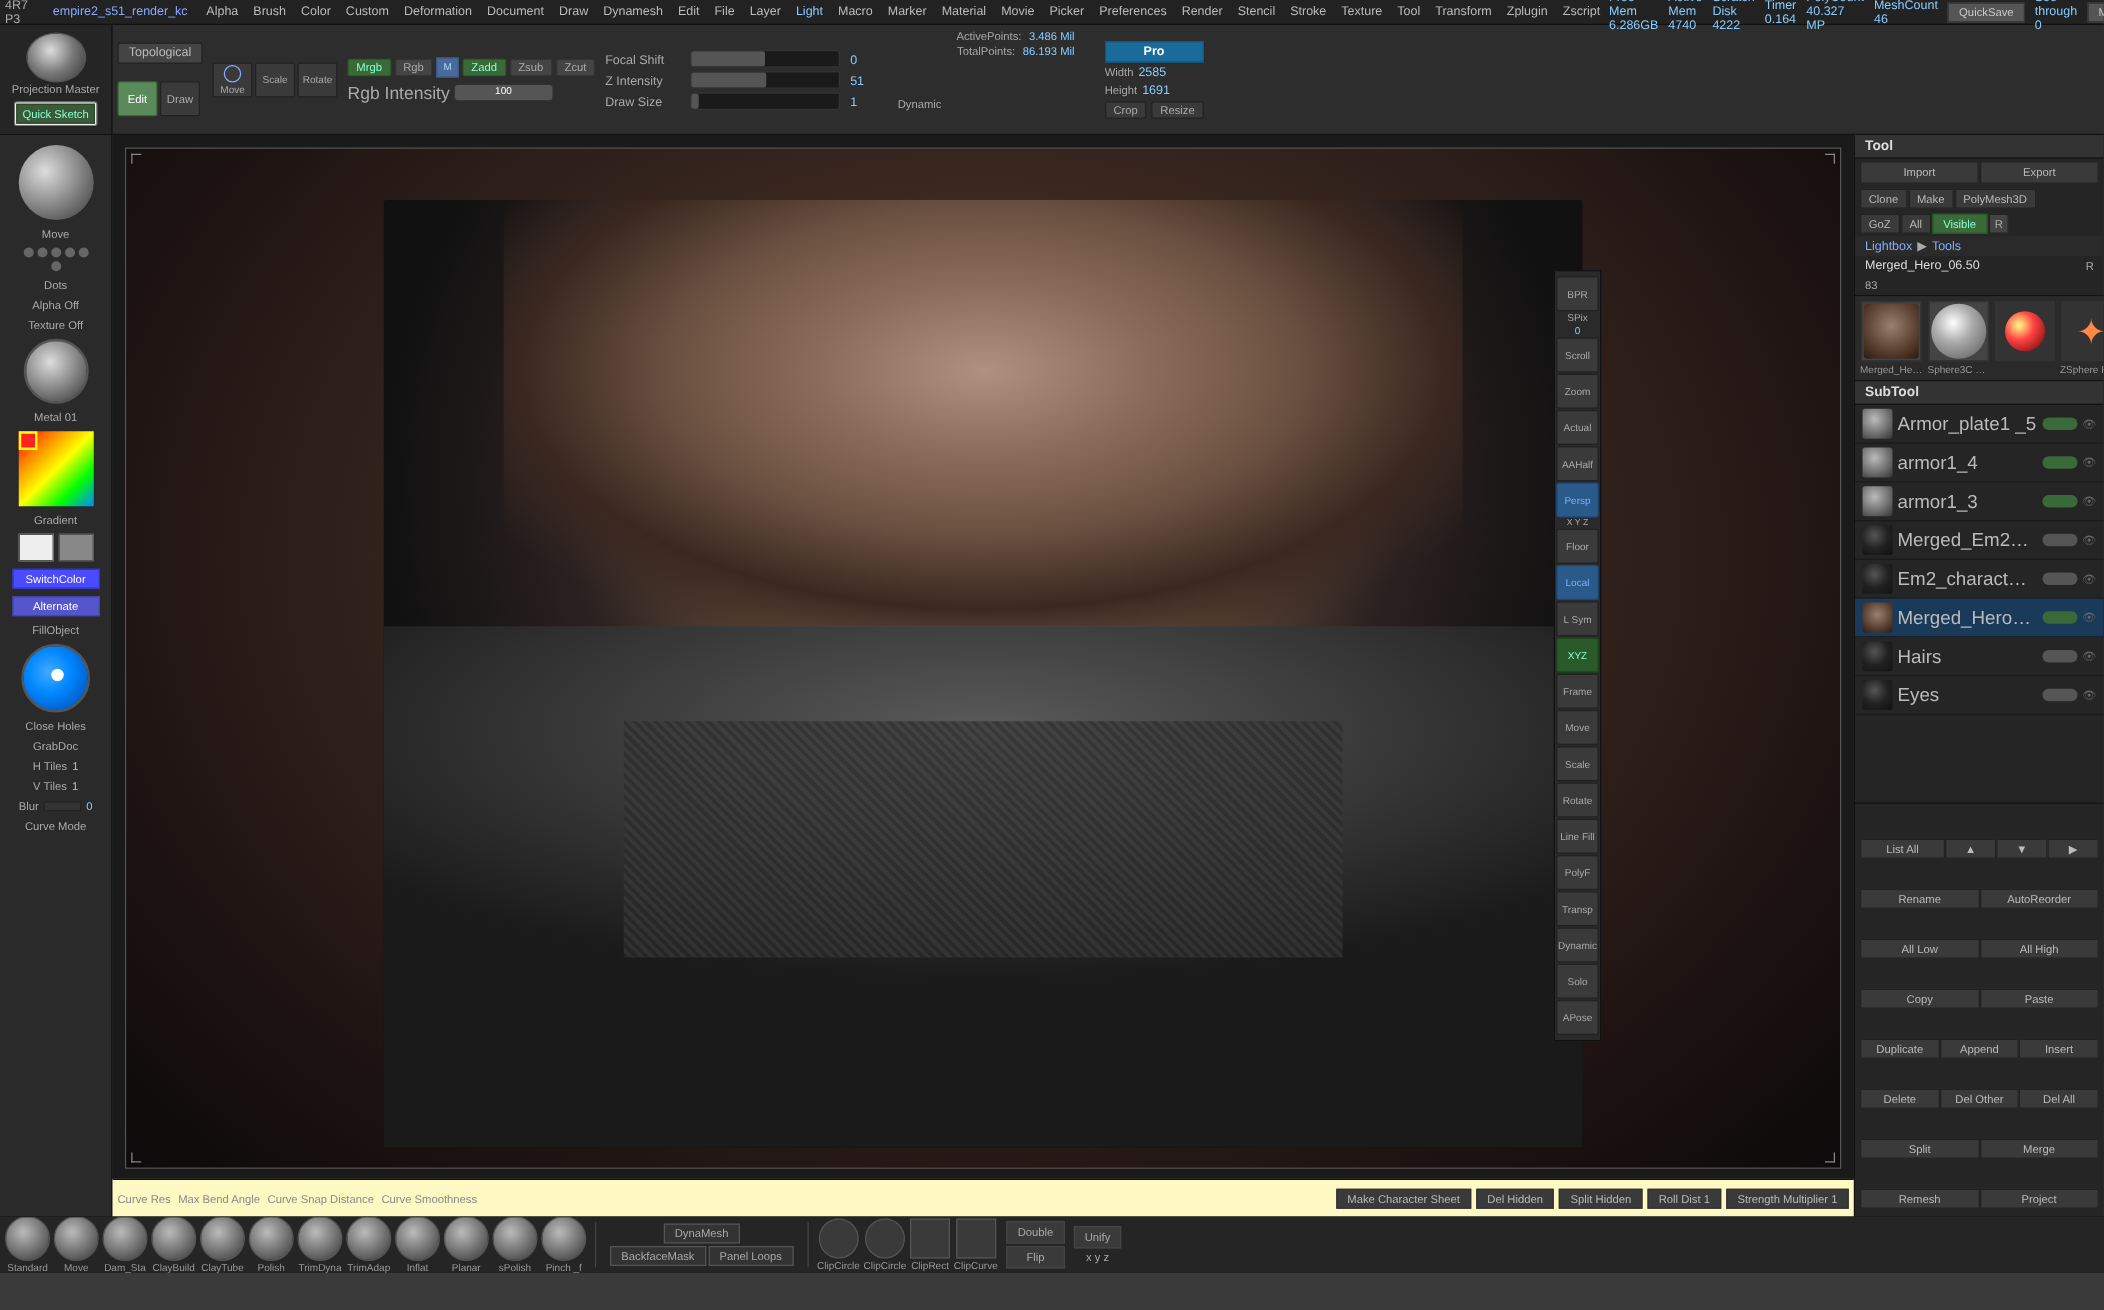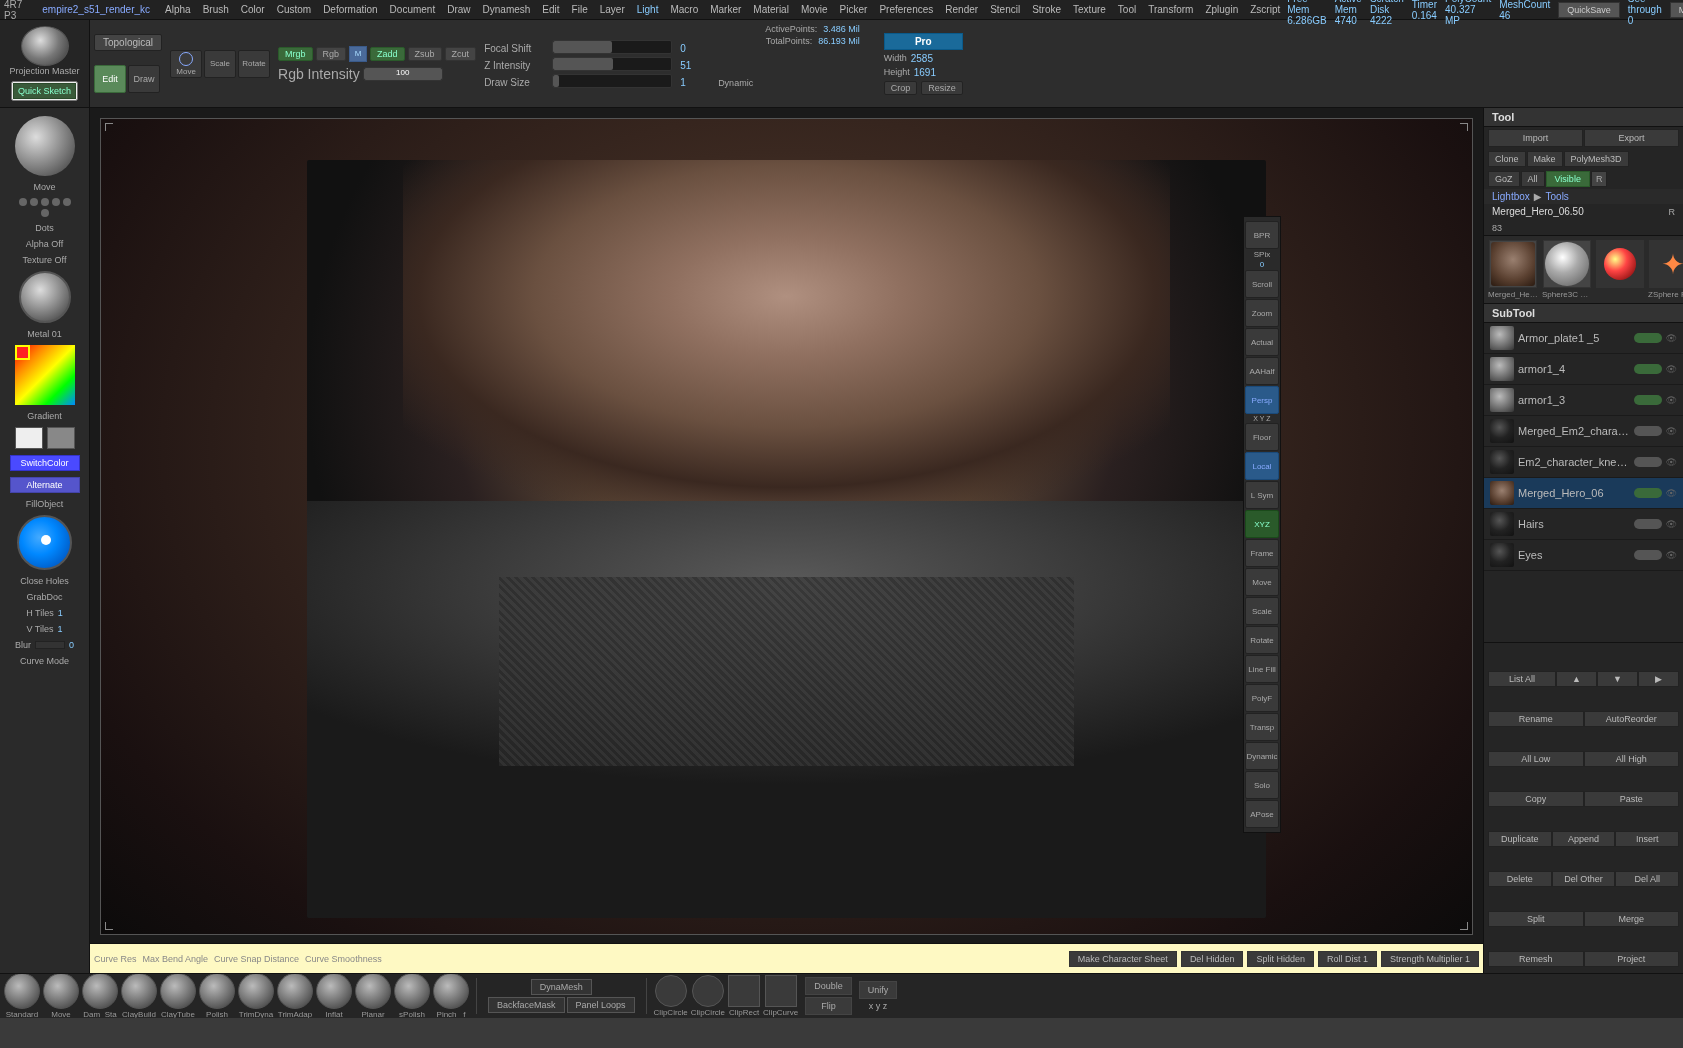--- a/index.html
+++ b/index.html
@@ -548,21 +548,21 @@
       border-radius: 2px;
       flex-shrink: 0;
     }
     .subtool-thumb.dark {
       background: radial-gradient(circle at 40% 35%, #555, #222 50%, #111);
     }
     .subtool-thumb.face {
       background: radial-gradient(circle at 50% 40%, #9a8070, #5a4030 60%, #2a1a10);
     }
     .subtool-name {
-      font-size: 11px;
+      font-size: 15px;
       color: #bbb;
       flex: 1;
       overflow: hidden;
       text-overflow: ellipsis;
       white-space: nowrap;
     }
     .subtool-toggle {
       width: 28px;
       height: 10px;
       background: #555;

